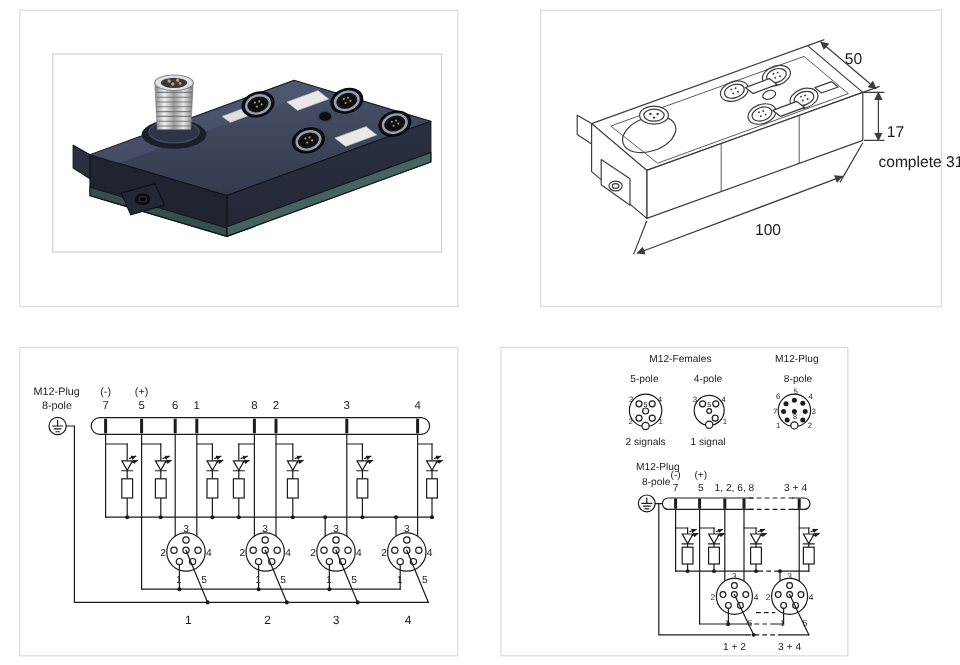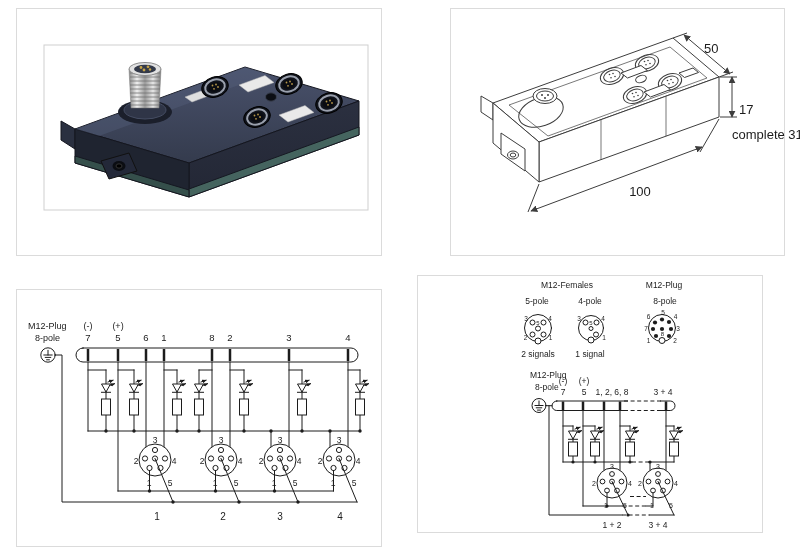--- a/index.html
+++ b/index.html
@@ -1,21 +1,21 @@
 <!DOCTYPE html>
 <html><head>
 <meta charset="utf-8">
 <style>
   html,body{margin:0;padding:0;background:#fff;}
   .page{position:relative;width:800px;height:554px;background:#fff;overflow:hidden;font-family:"Liberation Sans",sans-serif;}
   .panel{position:absolute;background:#fff;border:1px solid #dbdbdb;box-sizing:border-box;}
   .p-tl{left:16px;top:8px;width:366px;height:248px;}
   .p-tr{left:426px;top:8px;width:335px;height:248px;margin-left:24px;}
   .p-bl{left:16px;top:289px;width:366px;height:258px;}
-  .p-br{left:417px;top:275px;width:346px;height:258px;}
+  .p-br{left:417px;top:289px;width:290px;height:258px;}
   svg{display:block;}
   .ln{stroke:#1c1c1c;stroke-width:1;fill:none;stroke-linecap:square}
   .thk{stroke:#1c1c1c;stroke-width:2.5;fill:none}
   .wh{fill:#fff;stroke:#1c1c1c;stroke-width:1}
   .dt{fill:#1c1c1c;stroke:none}
   .dsh{stroke:#1c1c1c;stroke-width:1;fill:none;stroke-dasharray:4 2.6}
   .tln{stroke:#3d3d3d;stroke-width:1;fill:none;stroke-linejoin:round}
   .twh{fill:#fff;stroke:#3d3d3d;stroke-width:1;stroke-linejoin:round}
   .tthin{stroke:#3d3d3d;stroke-width:.7;fill:none}
   text{font-family:"Liberation Sans",sans-serif;fill:#1c1c1c}

